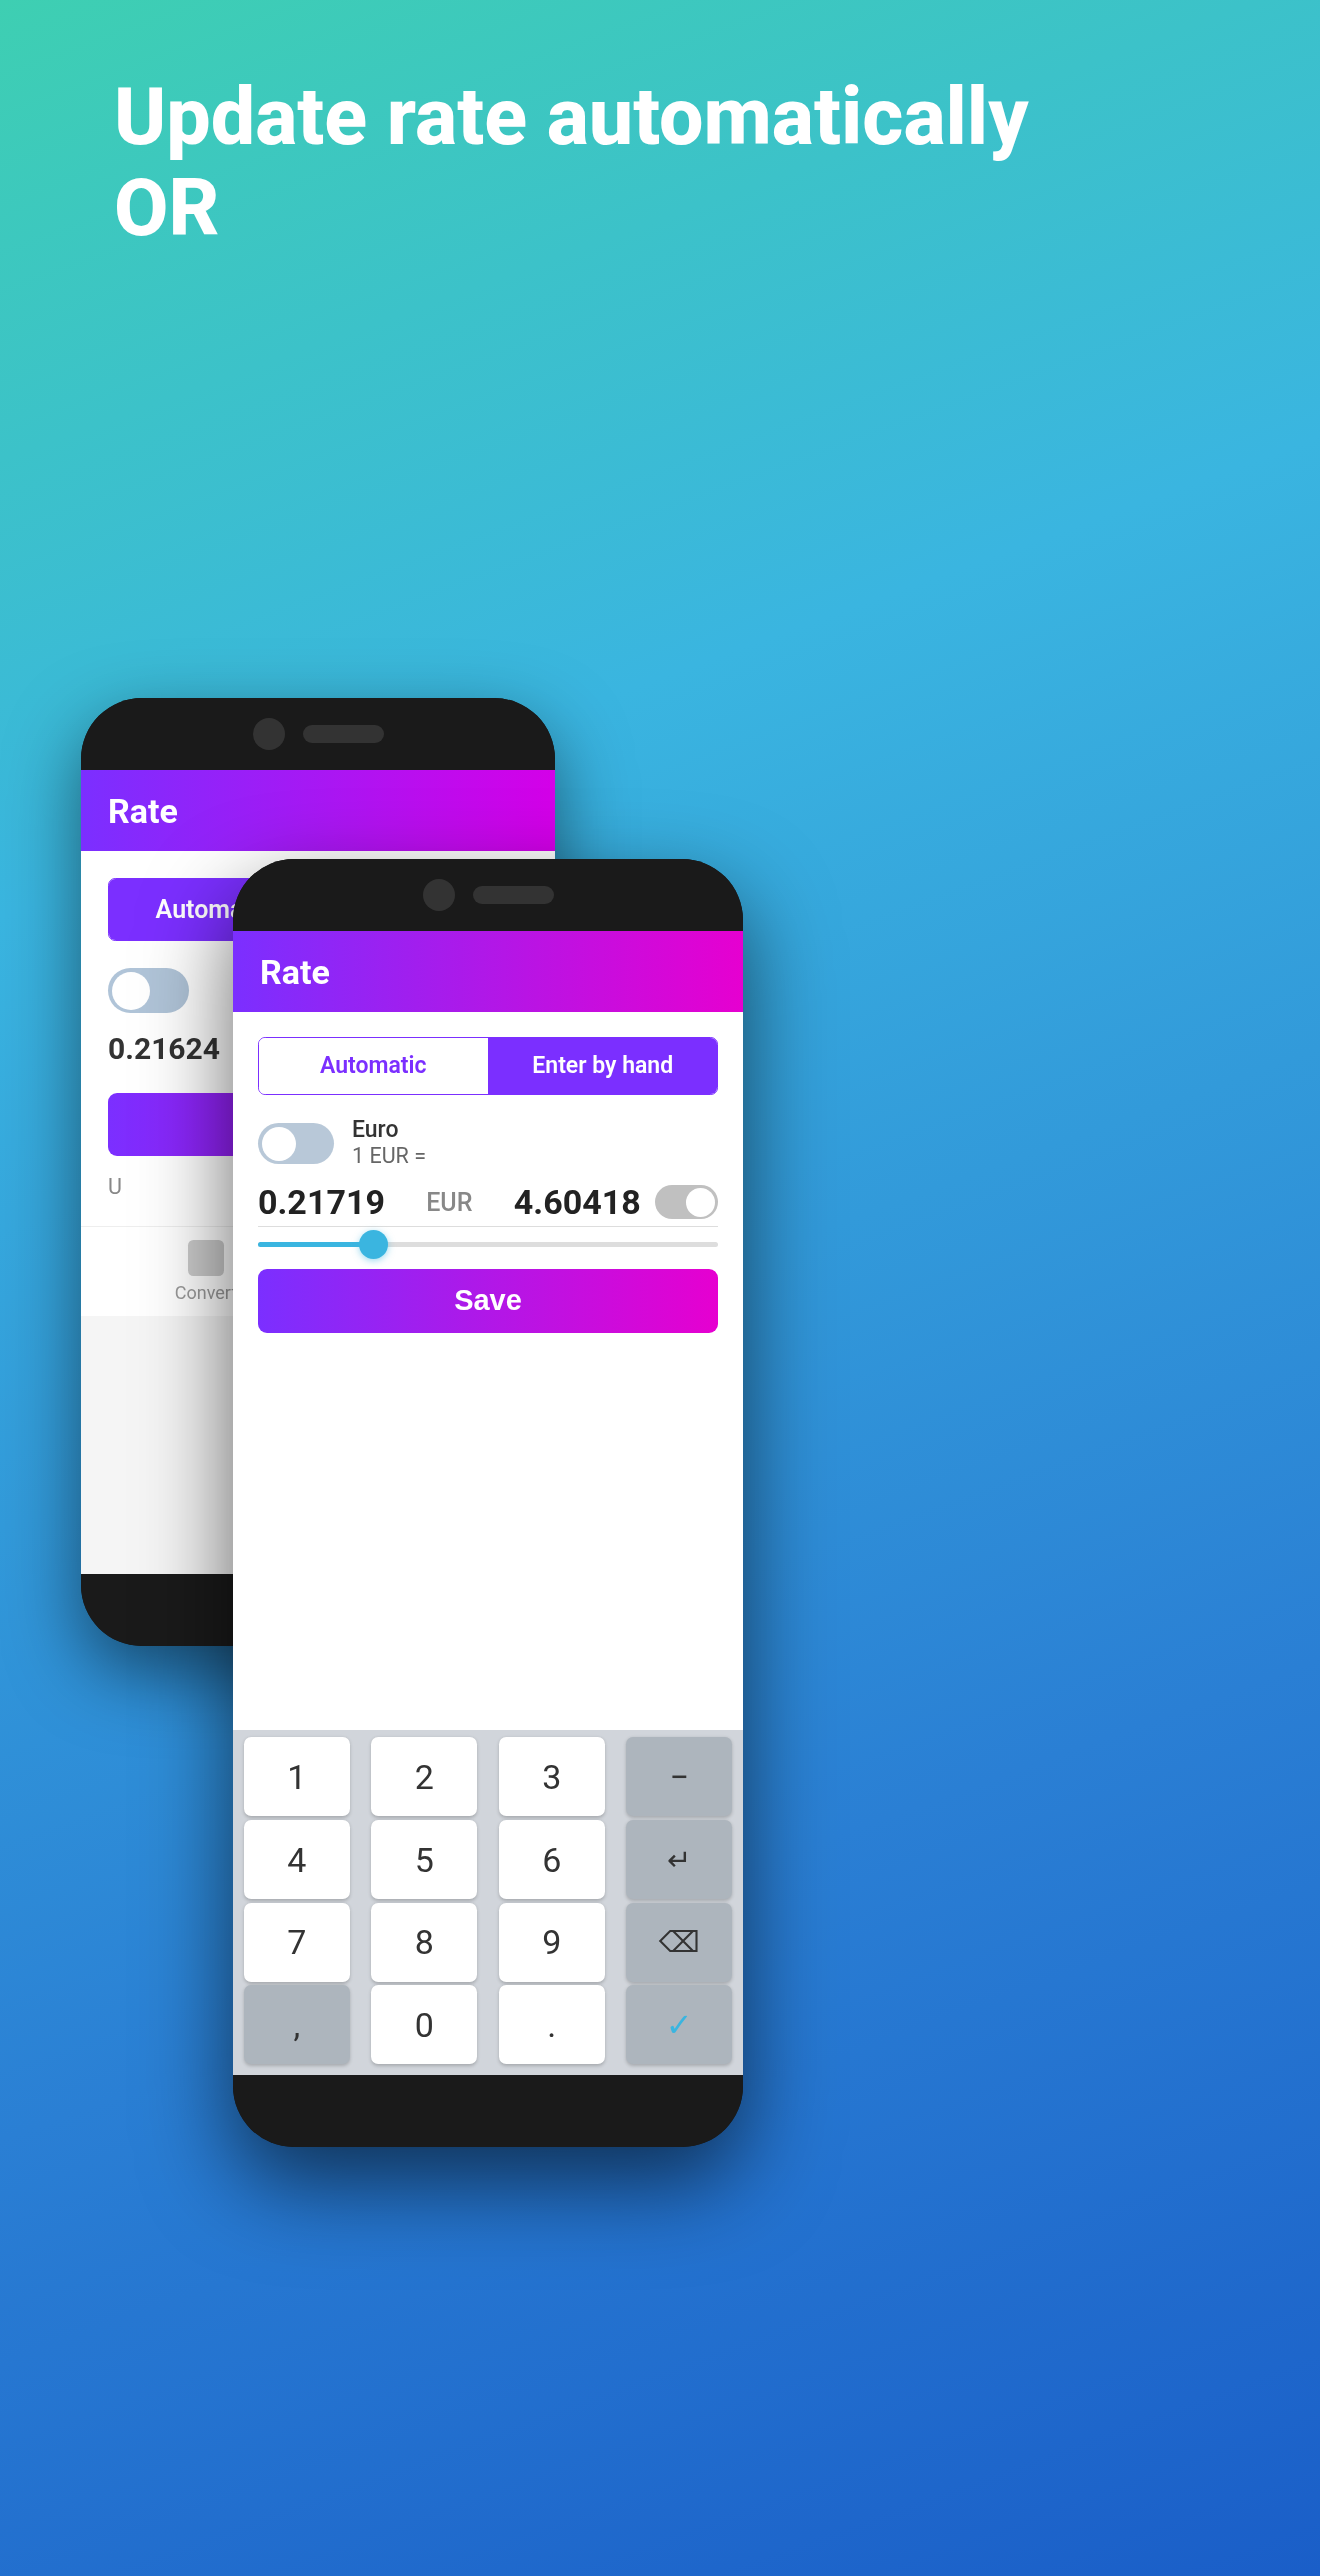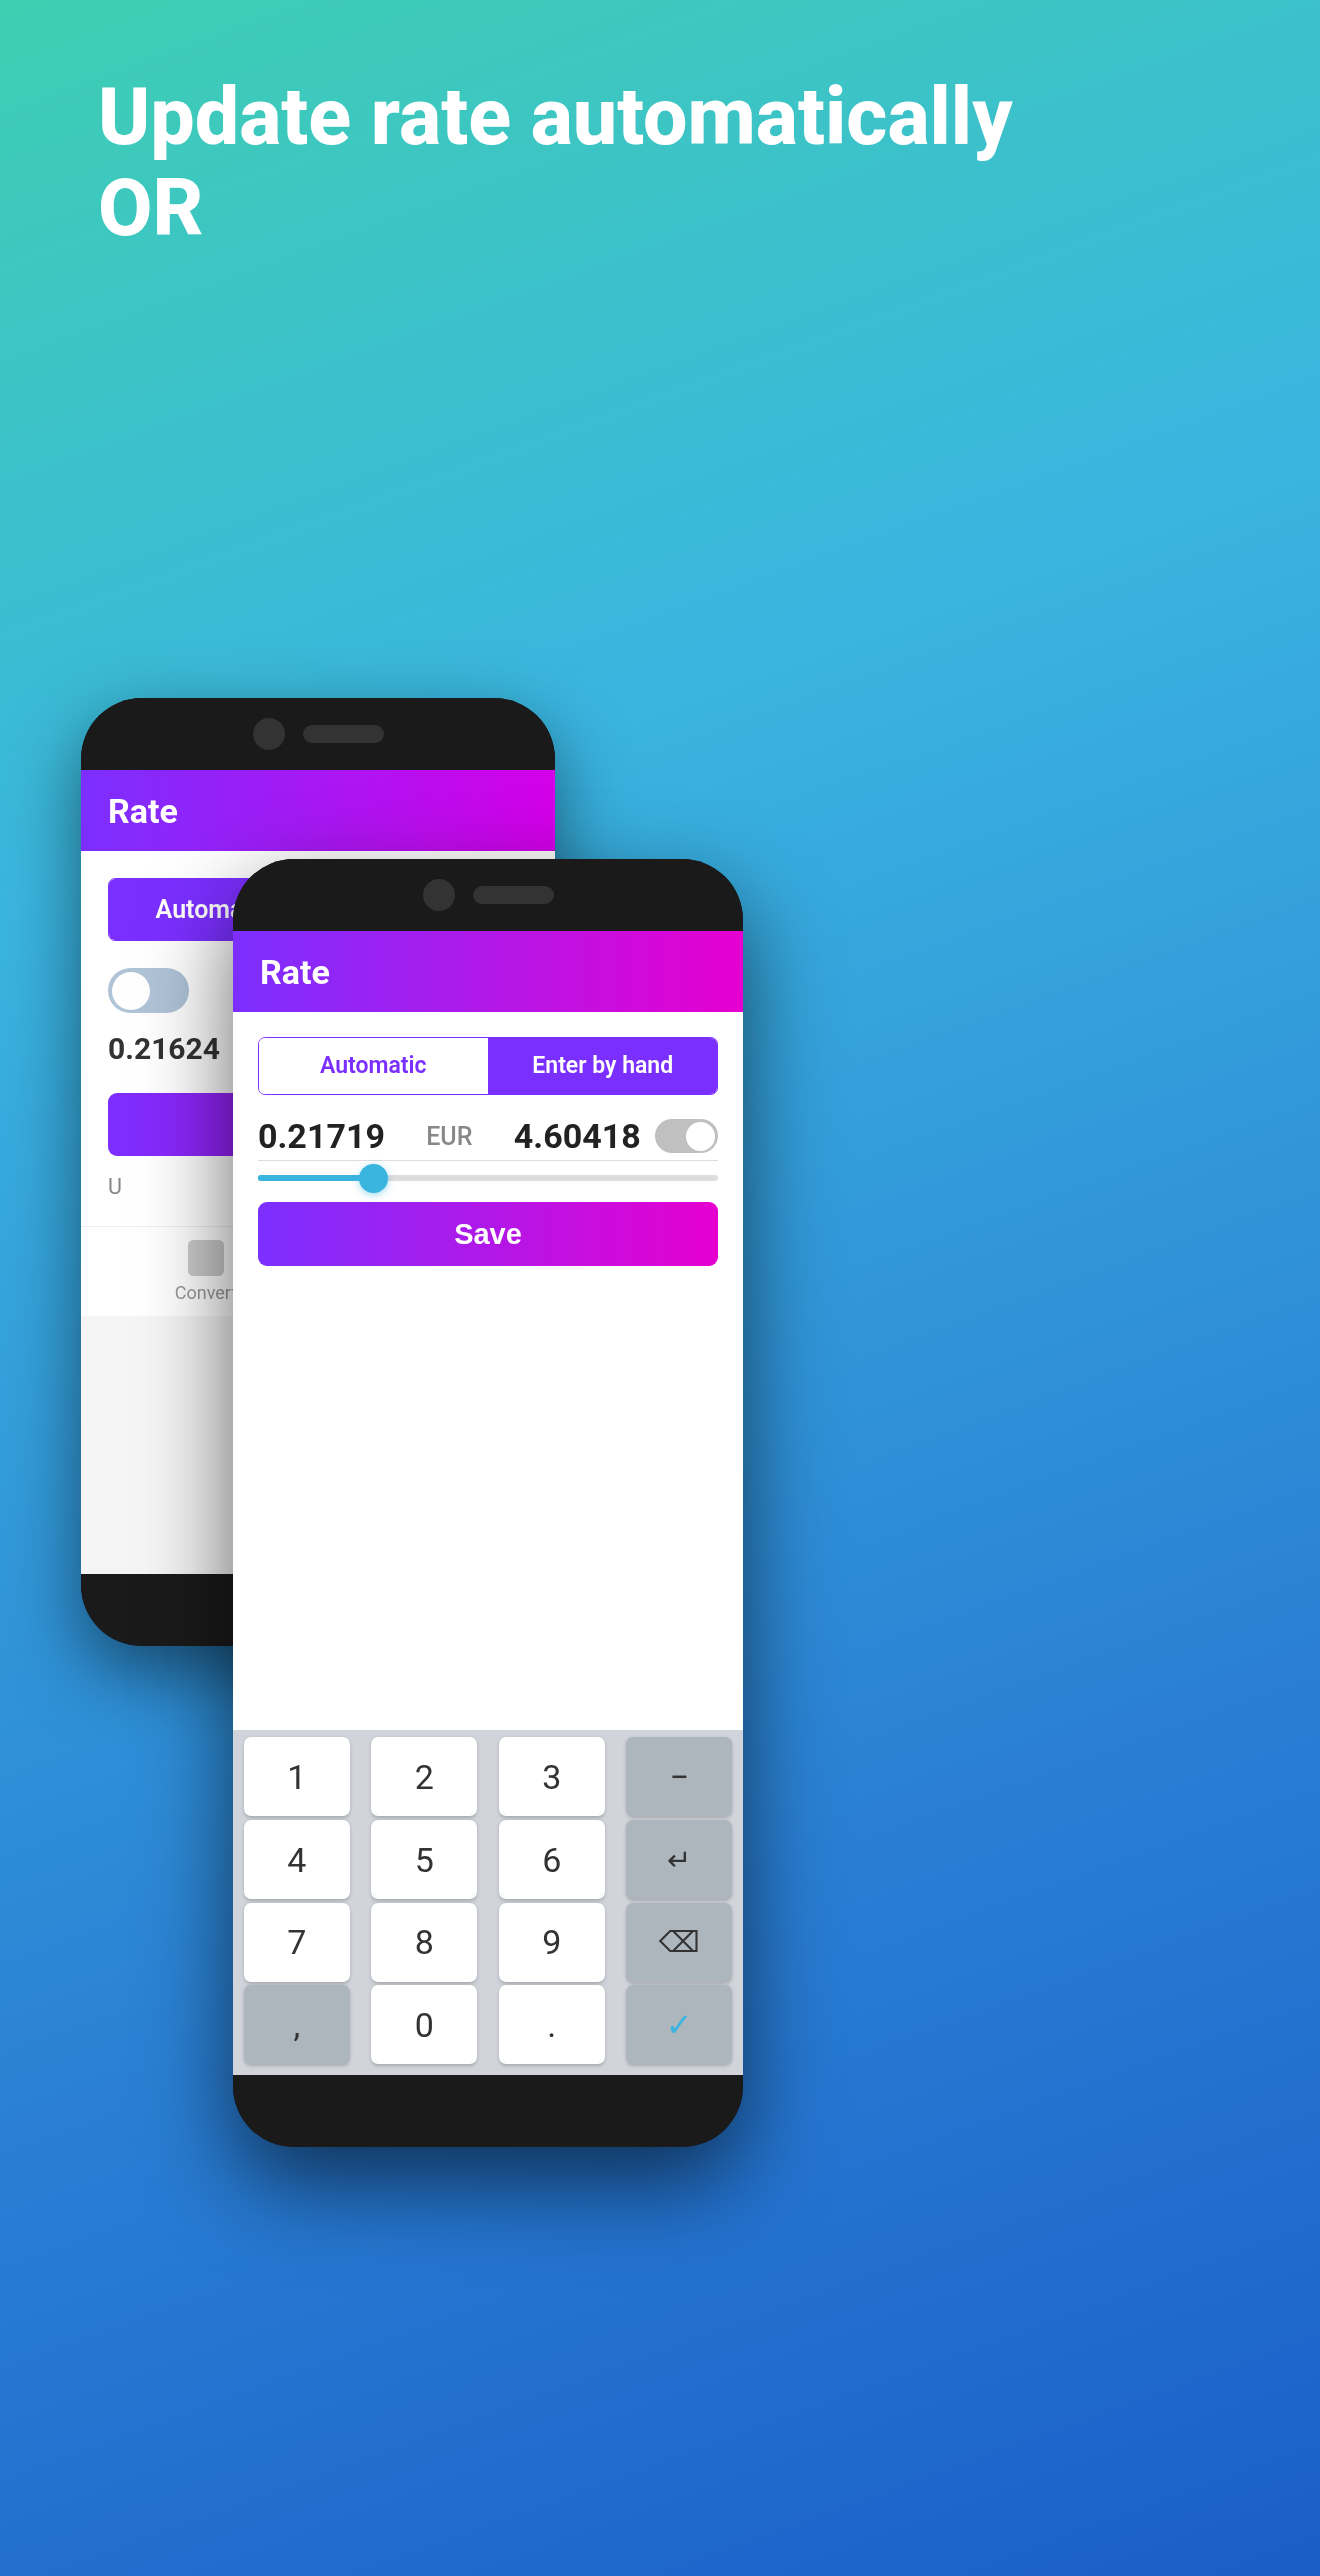--- a/index.html
+++ b/index.html
@@ -9,21 +9,21 @@
       height: 2576px;
       background: linear-gradient(160deg, #3ecfb2 0%, #3ab5e0 30%, #2a7fd4 70%, #1a5ec8 100%);
       font-family: -apple-system, BlinkMacSystemFont, 'Segoe UI', Roboto, sans-serif;
       overflow: hidden;
       position: relative;
     }
 
     .headline {
       position: absolute;
       top: 72px;
-      left: 98px;
+      left: 114px;
       right: 98px;
       color: white;
       font-size: 79px;
       font-weight: 800;
       line-height: 1.15;
     }
 
     
     .phone-back {
       position: absolute;
@@ -532,20 +532,27 @@
     <div class="front-header">
       <span class="front-header-title">Rate</span>
     </div>
     <div class="front-screen-body">
 
       <div class="front-segment">
         <div class="front-seg-auto">Automatic</div>
         <div class="front-seg-hand">Enter by hand</div>
       </div>
 
+      <div class="euro-info-row">
+        <div class="front-toggle-off"></div>
+        <div class="euro-label-col">
+          <span class="euro-label">Euro</span>
+          <span class="euro-sub">1 EUR =</span>
+        </div>
+      </div>
 
       <div class="rate-input-row">
         <span class="rate-value">0.21719</span>
         <span class="rate-currency">EUR</span>
         <span class="rate-converted">4.60418</span>
         <div class="front-toggle-on"></div>
       </div>
 
       <div class="slider-row">
         <div class="slider-track">

